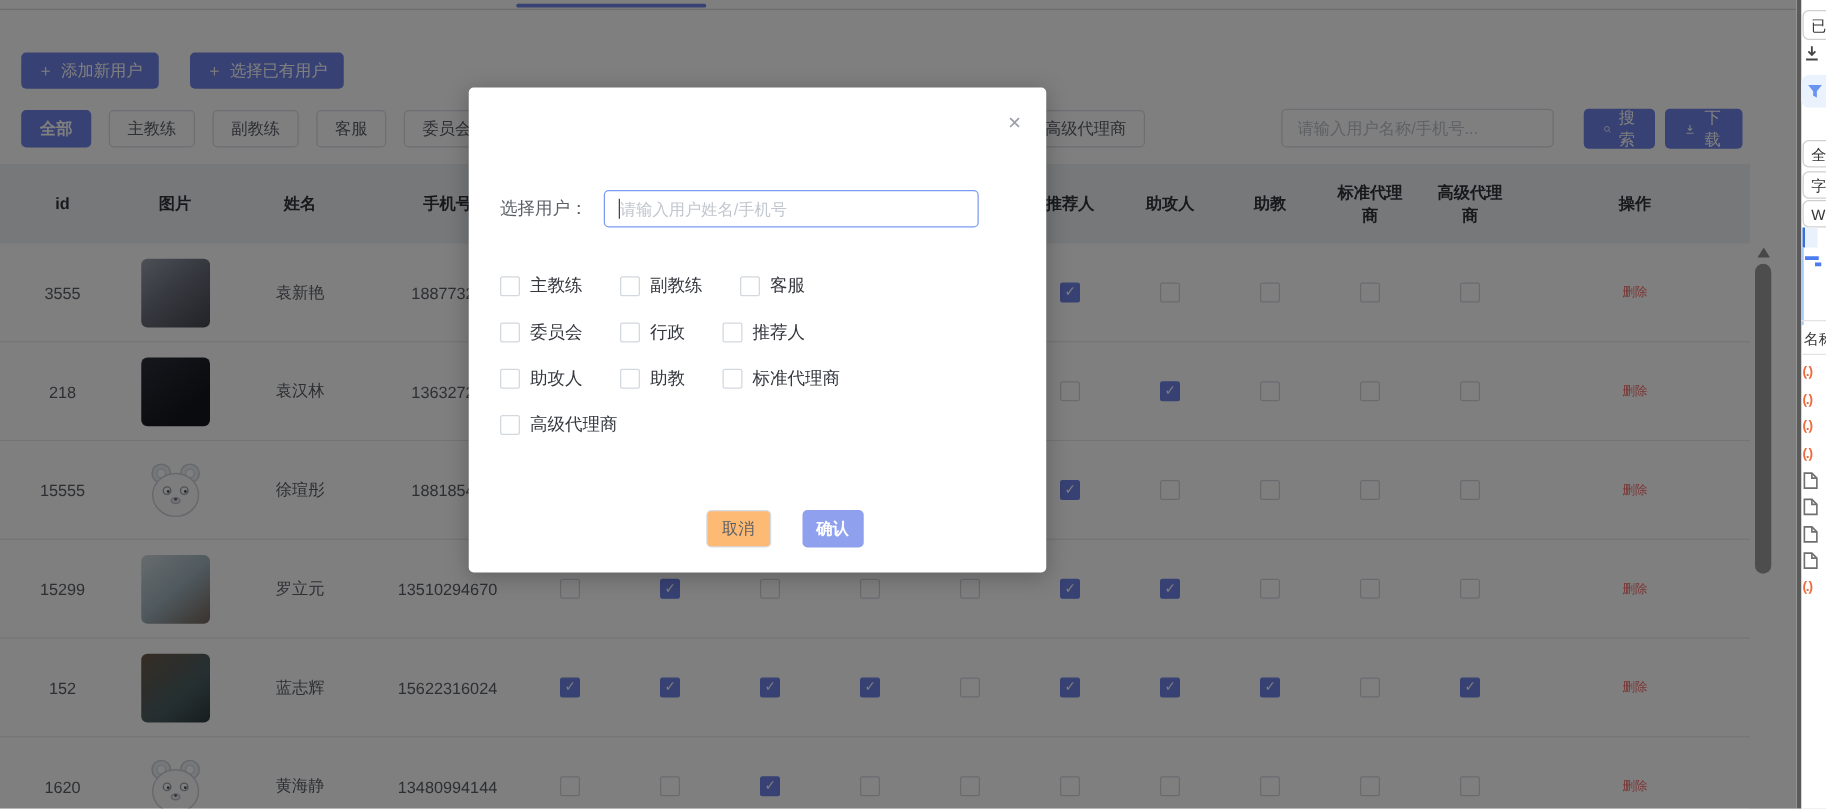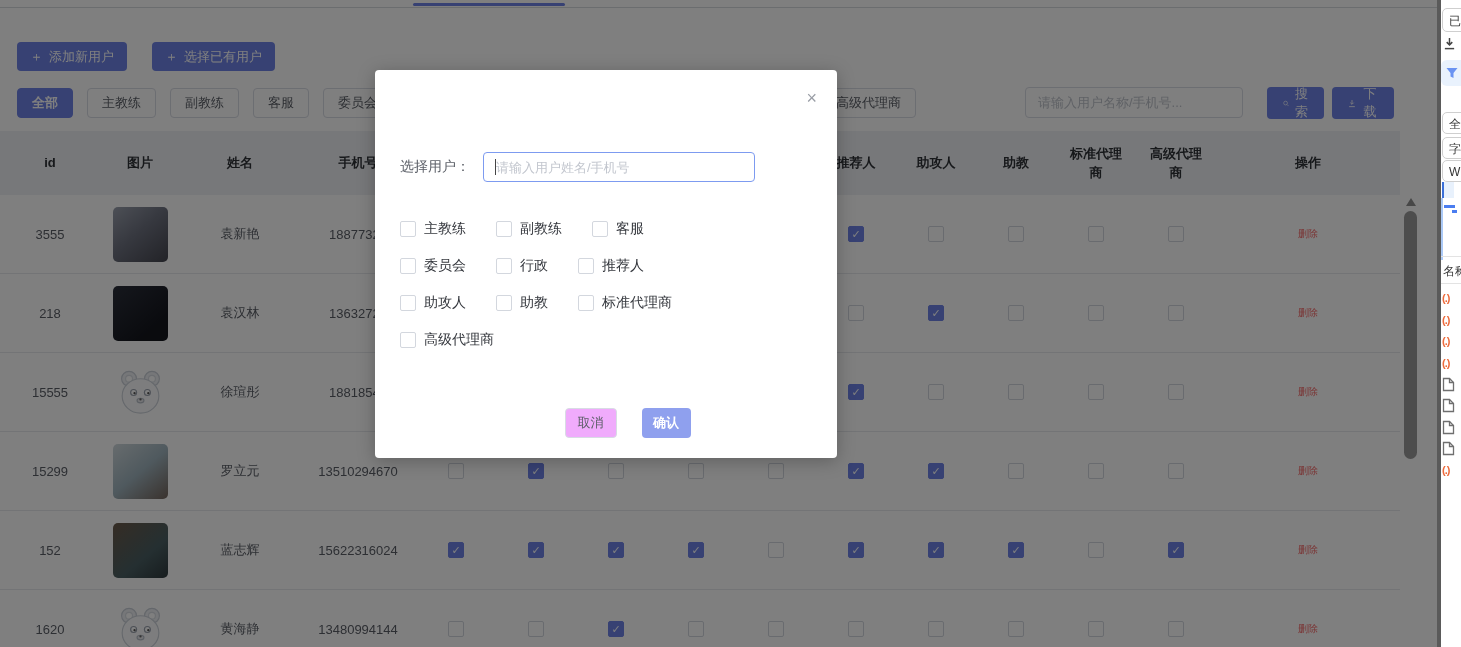--- a/index.html
+++ b/index.html
@@ -53,30 +53,30 @@
 
   .overlay{position:absolute;left:0;top:0;width:1441px;height:647px;background:rgba(0,0,0,0.5);z-index:5;}
 
   .modal{position:absolute;left:375px;top:70px;width:462px;height:388px;background:#fff;border-radius:4px;
          z-index:10;box-shadow:0 3px 18px rgba(0,0,0,0.25);}
   .modal-title{margin:0;padding-top:24px;text-align:center;font-size:16px;font-weight:normal;color:#2f3237;}
   .modal-close{position:absolute;right:20px;top:19px;color:#9a9ea6;font-size:18px;cursor:pointer;line-height:1;}
   .form-row1{position:absolute;left:25px;top:82px;display:flex;align-items:center;}
   .form-label{width:83px;font-size:14px;color:#5a5e66;flex:none;}
   .m-input-wrap{position:relative;}
-  .m-input{width:272px;height:30px;box-sizing:border-box;border:1px solid #7d9bf0;border-radius:4px;
+  .m-input{width:300px;height:30px;box-sizing:border-box;border:1px solid #7d9bf0;border-radius:4px;
         padding:0 12px;font-size:13px;color:#333;font-family:inherit;outline:none;}
   .m-input::placeholder{color:#c2c6ce;}
   .caret{position:absolute;left:12px;top:7px;width:1px;height:16px;background:#444;}
   .form-row2{position:absolute;left:25px;top:147px;display:flex;}
   .role-row{display:flex;height:24px;align-items:center;margin-bottom:13px;}
   .role-item{display:flex;align-items:center;margin-right:30px;cursor:pointer;}
   .role-item span.role-txt{margin-left:8px;font-size:14px;color:#34373d;font-weight:500;}
   .modal-footer{position:absolute;bottom:20px;left:0;width:100%;display:flex;justify-content:center;gap:25px;}
-  .btn-cancel{width:52px;height:30px;border:1px solid #d8dce4;border-radius:4px;background:#f0abfc;color:#5a5e66;
+  .btn-cancel{width:52px;height:30px;border:1px solid #d8dce4;border-radius:4px;background:#fdba74;color:#5a5e66;
         font-size:13px;cursor:pointer;font-family:inherit;margin-left:43px;}
   .btn-confirm{width:49px;height:30px;border:none;border-radius:4px;background:var(--confirm);color:#fff;
         font-size:13px;font-weight:bold;cursor:pointer;font-family:inherit;}
 
   .sidepanel{position:absolute;left:1437px;top:0;width:24px;height:647px;background:#fff;z-index:6;overflow:hidden;}
   .sidepanel::before{content:"";position:absolute;left:0;top:0;width:4px;height:100%;background:#5a5a5a;}
   .sp-pill{position:absolute;left:5px;width:42px;border:1px solid #cfcfcf;border-radius:5px;font-size:12px;
         color:#333;background:#fff;padding-left:6px;box-sizing:border-box;}
   .sp-p1{top:8px;height:24px;line-height:24px;}
   .sp-dl{position:absolute;left:6px;top:36px;}

